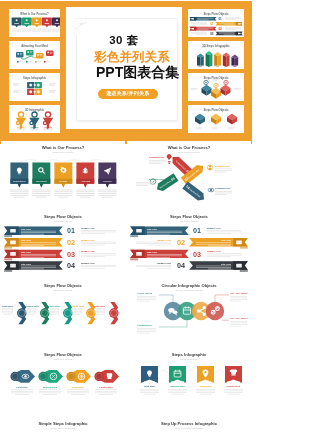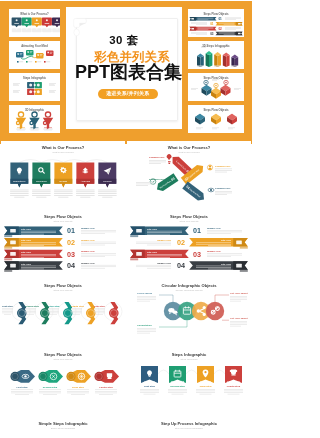--- a/index.html
+++ b/index.html
@@ -19,21 +19,21 @@
 
   .tcap{position:absolute;left:0;right:0;text-align:center;font-size:2.7px;color:#666;font-weight:bold;letter-spacing:.02px;}
 
   
   .center{position:absolute;left:66px;top:6px;width:116px;height:122px;background:#fff;}
   .cframe{position:absolute;left:10px;top:11px;width:99.5px;height:100.5px;border:1.2px solid #efefef;border-radius:1px;box-shadow:0 1px 2.5px rgba(0,0,0,.07), inset 0 1px 0 #fff;}
   .cdeco{position:absolute;left:2px;top:6px;}
 
   .c-count{position:absolute;left:0;right:0;top:28px;text-align:center;font-size:11.4px;font-weight:bold;color:#111;letter-spacing:.6px;line-height:11px;}
   .c-sub{position:absolute;left:0;right:0;top:44px;text-align:center;font-size:12.4px;font-weight:bold;color:#f2921d;letter-spacing:.2px;line-height:12px;padding-left:16px;}
-  .c-title{position:absolute;left:0;right:0;top:58px;text-align:right;font-size:18px;font-weight:bold;color:#111;letter-spacing:0px;line-height:14px;}
+  .c-title{position:absolute;left:0;right:0;top:58px;text-align:left;font-size:14px;font-weight:bold;color:#111;letter-spacing:0px;line-height:14px;padding-left:30px;}
   .c-pill{position:absolute;left:50%;margin-left:-26.5px;top:82px;background:#f2a024;border-radius:5px;color:#ffffff;font-size:5.0px;font-weight:bold;padding:0;width:60.5px;height:9.5px;line-height:9.6px;text-align:center;letter-spacing:.2px;white-space:nowrap;}
 
   
   .grid{position:absolute;left:0;top:141px;width:252px;height:297px;}
   .slide{position:absolute;width:124px;height:69px;background:#fff;overflow:hidden;}
   .sc-l{left:1px;}
   .sc-r{left:127px;}
   .s-title{position:absolute;left:0;right:0;text-align:center;font-weight:bold;color:#3a3a3a;}
   .s-sub{position:absolute;left:0;right:0;text-align:center;color:#bdbdbd;}
 </style>

